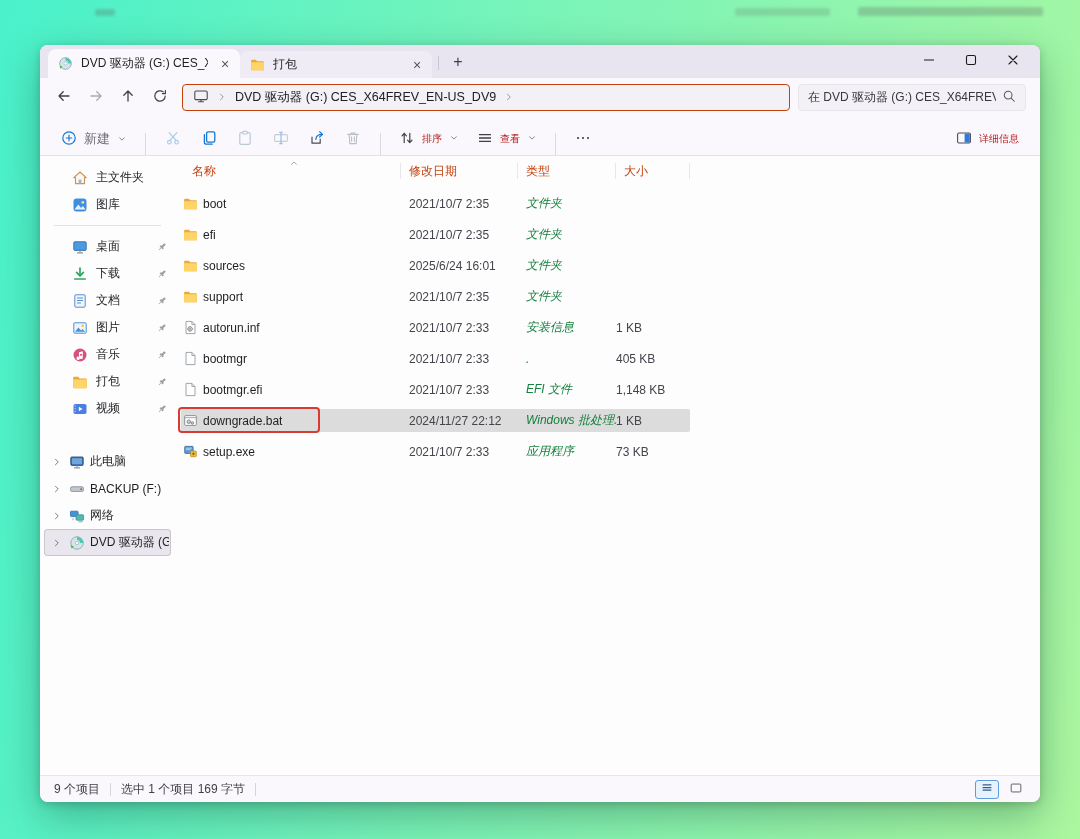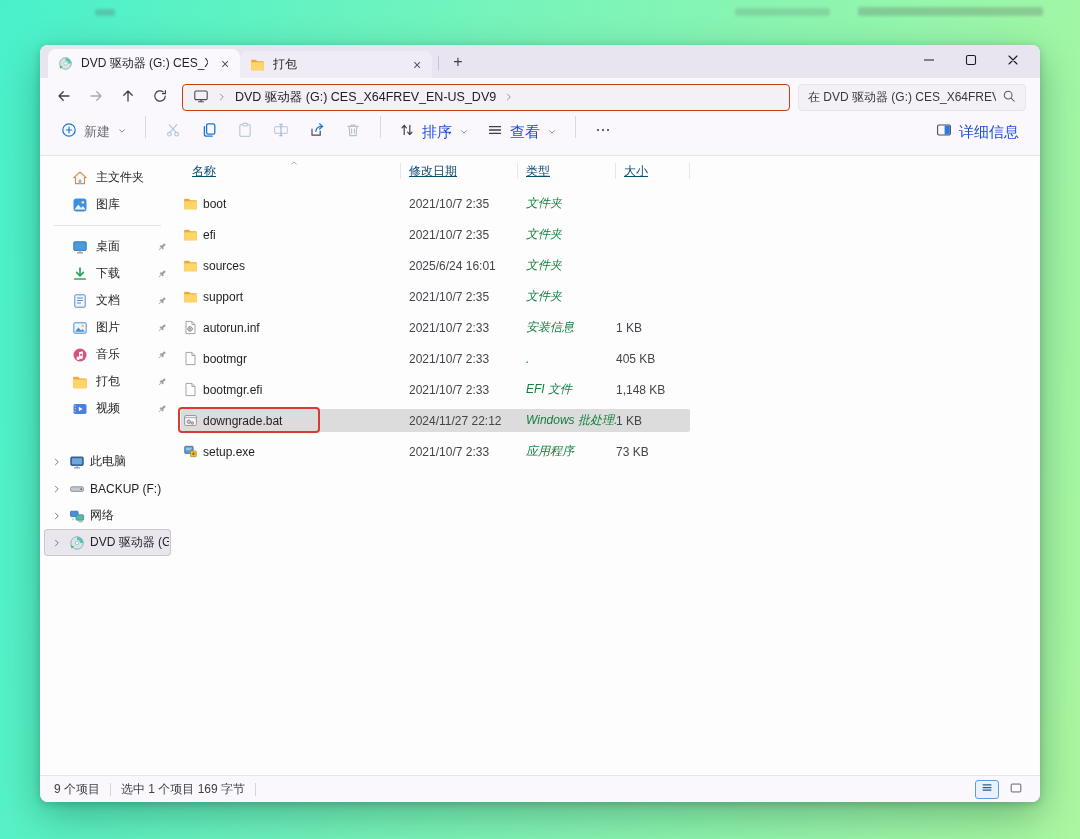--- a/index.html
+++ b/index.html
@@ -36,42 +36,42 @@
   
   .addressbar { height:38px; display:flex; align-items:center; padding:0 14px 0 8px; flex-shrink:0; }
   .nav-btn { width:32px; height:30px; display:flex; align-items:center; justify-content:center; border-radius:4px; }
   .nav-btn.disabled { opacity:.42; }
   .crumb { flex:1; height:27px; background:#f3f1f6; border:1px solid #c2410c; border-radius:4px; display:flex; align-items:center; padding:0 10px; gap:8px; margin:0 8px 0 6px; font-size:12.5px; color:#202024; }
   .crumb-chev { display:flex; opacity:.75; }
   .searchbox { width:228px; height:27px; background:#f3f1f6; border:1px solid #e7e4eb; border-radius:4px; display:flex; align-items:center; padding:0 9px; gap:6px; color:#38383e; }
   .search-text { flex:1; white-space:nowrap; overflow:hidden; }
 
   
-  .toolbar { height:40px; display:flex; align-items:flex-start; padding:0 12px; border-bottom:1px solid #e4e1e9; flex-shrink:0;font-family:Liberation Serif, serif; }
+  .toolbar { height:40px; display:flex; align-items:flex-end; padding:0 12px; border-bottom:1px solid #e4e1e9; flex-shrink:0; }
   .tb-new { display:flex; align-items:center; gap:7px; padding:0 9px; height:32px; border-radius:4px; color:#6b6b73; font-size:13px; }
   .tb-sep { width:1px; height:22px; background:#dcd8e2; margin:0 9px; }
   .tb-ibtn { width:36px; height:32px; display:flex; align-items:center; justify-content:center; border-radius:4px; }
-  .tb-menu { display:flex; align-items:center; gap:7px; padding:0 9px; height:32px; border-radius:4px; font-size:15px; color:#1d4ed8; }
+  .tb-menu { display:flex; align-items:center; gap:7px; padding:0 9px; height:32px; border-radius:4px; font-size:10px; color:#b91c1c; }
   .tb-spacer { flex:1; }
 
   
   .content { flex:1; display:flex; background:#fdfdfe; overflow:hidden; }
   .sidebar { width:135px; flex-shrink:0; padding:8px 4px 0 4px; overflow:hidden; }
   .sitem { height:27px; display:flex; align-items:center; gap:8px; border-radius:4px; padding:0 2px 0 28px; position:relative; }
   .sitem.tree { padding-left:6px; gap:5px; }
   .sicon { display:flex; flex-shrink:0; }
   .chev { display:flex; width:14px; justify-content:center; flex-shrink:0; }
   .slabel { flex:1; white-space:nowrap; overflow:hidden; color:#1f1f23; }
   .pin { display:flex; margin-right:1px; opacity:.85; flex-shrink:0; }
   .sitem.selected { background:#e9e6ed; box-shadow:0 0 0 1px #c9c6d0 inset; }
   .sdivider { height:1px; background:#e3e0e8; margin:7px 10px; }
   .sspacer { height:26px; }
 
   .filepane { flex:1; padding-top:2px; position:relative; overflow:hidden; }
-  .fheader { display:flex; height:26px; margin-left:6px; color:#0c4a6e;text-decoration:underline; }
+  .fheader { display:flex; height:26px; margin-left:6px; color:#c2410c; }
   .fh { position:relative; padding-left:8px; height:100%; display:flex; align-items:center; }
   .fh::after { content:""; position:absolute; right:0; top:5px; bottom:5px; width:1px; background:#e8e6ec; }
   .fh.name { width:220px; padding-left:11px; }
   .fh.date { width:117px; }
   .fh.type { width:98px; }
   .fh.size { width:74px; }
   .sort-caret { position:absolute; left:108px; top:-1px; }
 
   .frow { display:flex; align-items:center; height:23px; margin-left:6px; width:509px; position:relative; border-radius:2px;margin-top:8px; }
   .frow.selected { background:#dcdcdc; }

